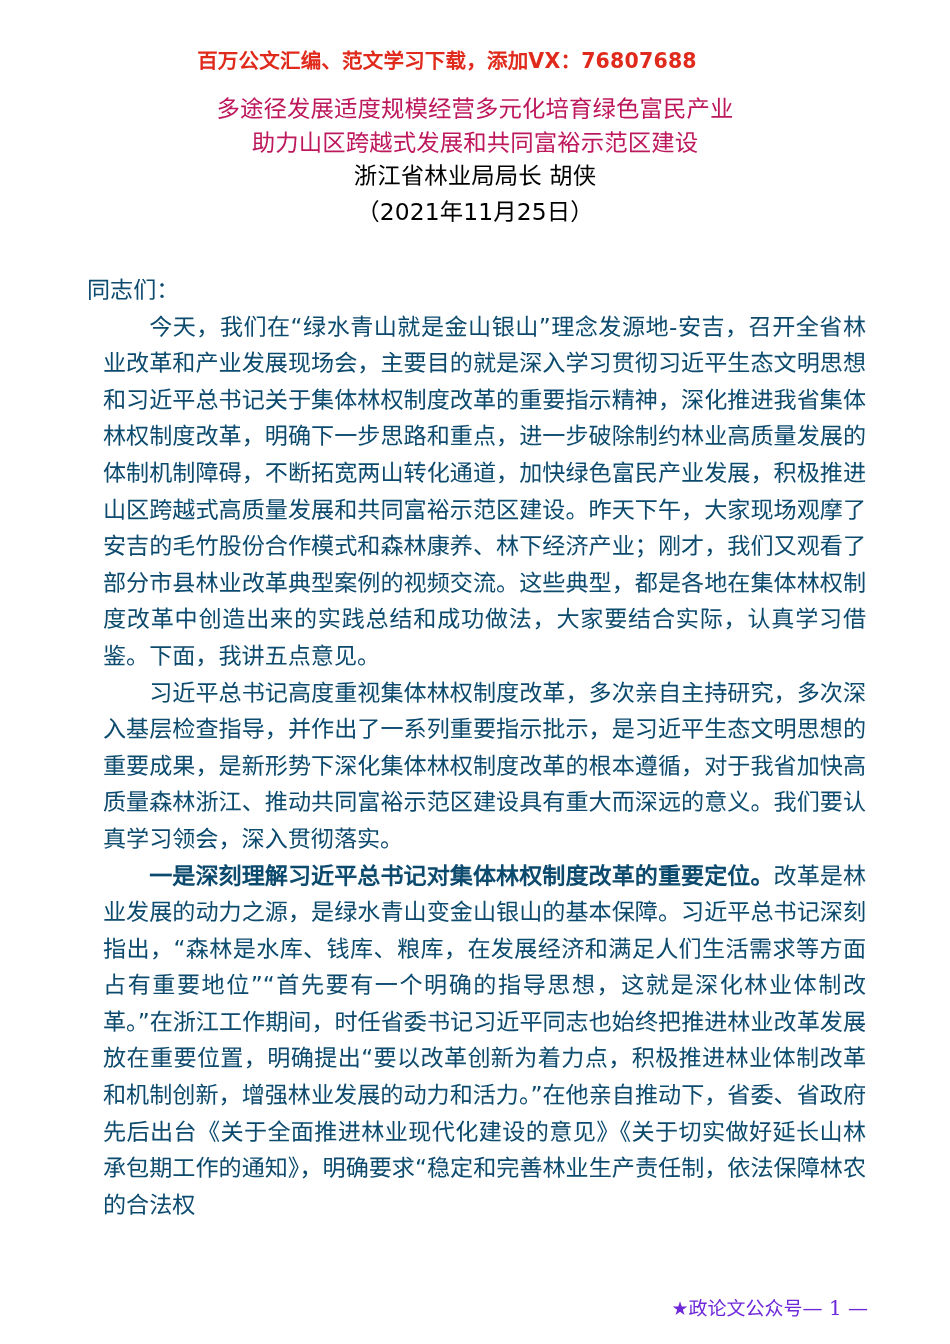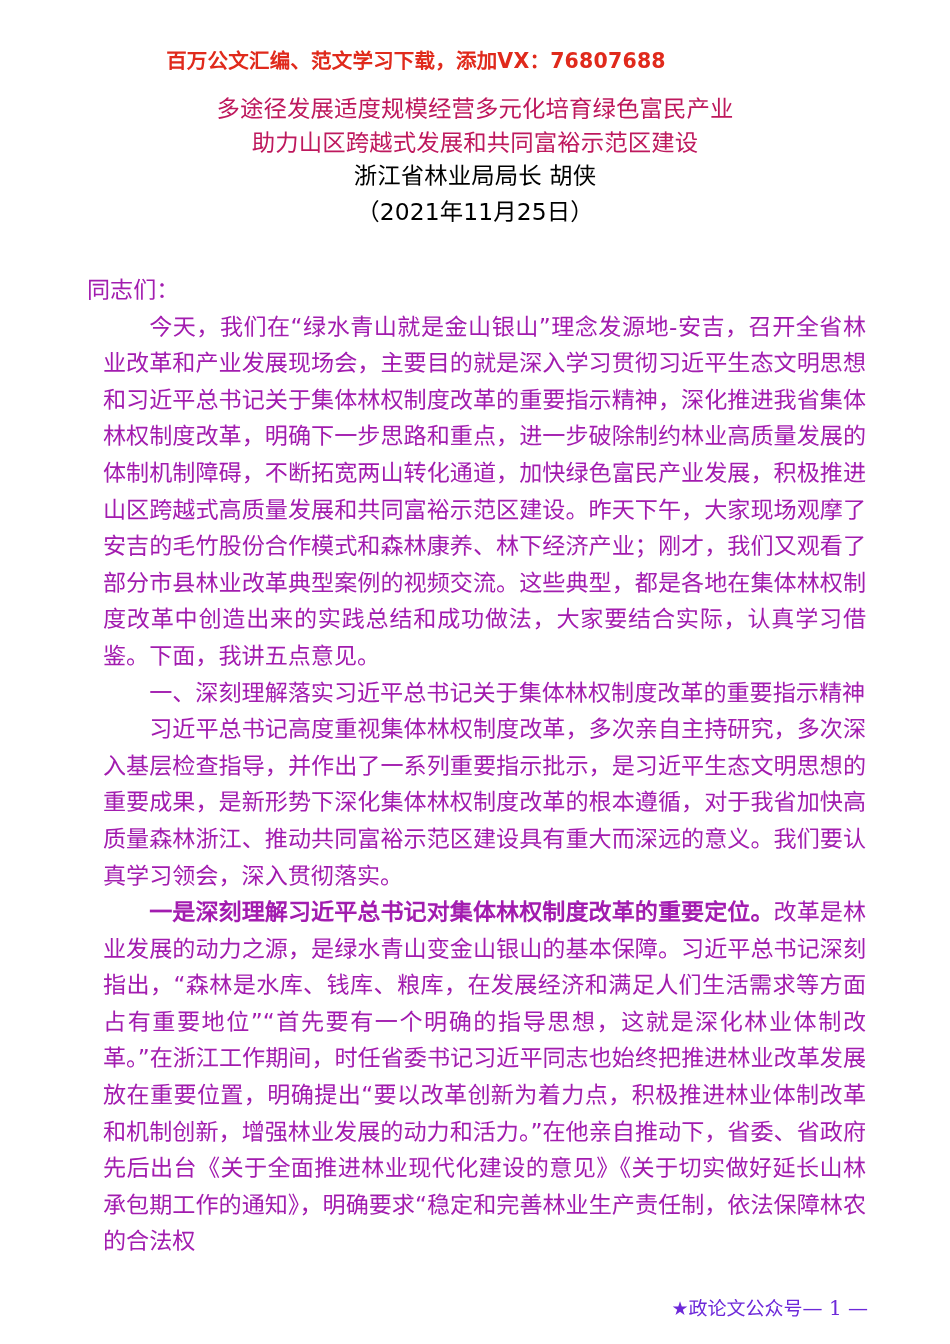--- a/index.html
+++ b/index.html
@@ -26,20 +26,21 @@
     position: absolute;
     top: 44px;
     left: 0;
     width: 832px;
     text-align: center;
     font-size: 20.5px;
     font-weight: 700;
     letter-spacing: 0.2px;
     color: #e02a1c;
     white-space: nowrap;
+    padding-left: 31px;
   }
 
   
   .title-block {
     position: absolute;
     top: 93px;
     left: 0;
     width: 950px;
     text-align: center;
   }
@@ -71,21 +72,21 @@
     width: 779px;
   }
   p.para {
     margin: 0;
     font-size: 23.1px;
     line-height: 36.6px;
     text-align: justify;
     text-justify: inter-ideograph;
     letter-spacing: 0px;
     word-break: break-all;
-    color: #a21caf;
+    color: #0c4a6e;
   }
   p.indent { text-indent: 2em; margin-left: 16px; }
   p.noindent { text-indent: 0; }
   .b { font-weight: 700; }
 
   
   .footer {
     position: absolute;
     bottom: 23px;
     left: 0;
@@ -116,21 +117,20 @@
     <div class="byline">浙江省林业局局长  胡侠</div>
     <div class="dateline">（2021年11月25日）</div>
   </div>
 
   <div class="body-area">
 
     <p class="para noindent">同志们：</p>
 
     <p class="para indent">今天，我们在“绿水青山就是金山银山”理念发源地-安吉，召开全省林业改革和产业发展现场会，主要目的就是深入学习贯彻习近平生态文明思想和习近平总书记关于集体林权制度改革的重要指示精神，深化推进我省集体林权制度改革，明确下一步思路和重点，进一步破除制约林业高质量发展的体制机制障碍，不断拓宽两山转化通道，加快绿色富民产业发展，积极推进山区跨越式高质量发展和共同富裕示范区建设。昨天下午，大家现场观摩了安吉的毛竹股份合作模式和森林康养、林下经济产业；刚才，我们又观看了部分市县林业改革典型案例的视频交流。这些典型，都是各地在集体林权制度改革中创造出来的实践总结和成功做法，大家要结合实际，认真学习借鉴。下面，我讲五点意见。</p>
 
-    <p class="para indent">一、深刻理解落实习近平总书记关于集体林权制度改革的重要指示精神</p>
 
     <p class="para indent">习近平总书记高度重视集体林权制度改革，多次亲自主持研究，多次深入基层检查指导，并作出了一系列重要指示批示，是习近平生态文明思想的重要成果，是新形势下深化集体林权制度改革的根本遵循，对于我省加快高质量森林浙江、推动共同富裕示范区建设具有重大而深远的意义。我们要认真学习领会，深入贯彻落实。</p>
 
     <p class="para indent"><span class="b">一是深刻理解习近平总书记对集体林权制度改革的重要定位。</span><span>改革是林业发展的动力之源，是绿水青山变金山银山的基本保障。习近平总书记深刻指出，“森林是水库、钱库、粮库，在发展经济和满足人们生活需求等方面占有重要地位”“首先要有一个明确的指导思想，这就是深化林业体制改革。”在浙江工作期间，时任省委书记习近平同志也始终把推进林业改革发展放在重要位置，明确提出“要以改革创新为着力点，积极推进林业体制改革和机制创新，增强林业发展的动力和活力。”在他亲自推动下，省委、省政府先后出台《关于全面推进林业现代化建设的意见》《关于切实做好延长山林承包期工作的通知》，明确要求“稳定和完善林业生产责任制，依法保障林农的合法权</span></p>
 
   </div>
 
   <div class="footer">
     <div class="footer-inner"><span class="footer-mark">★政论文公众号</span><span class="footer-page">— 1 —</span></div>
   </div>

